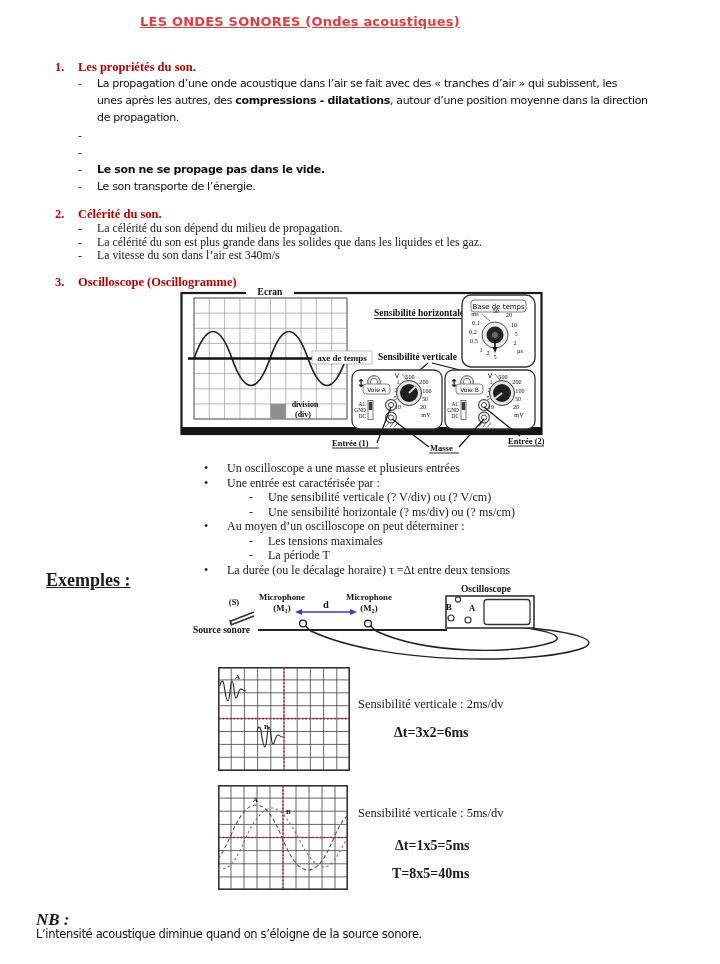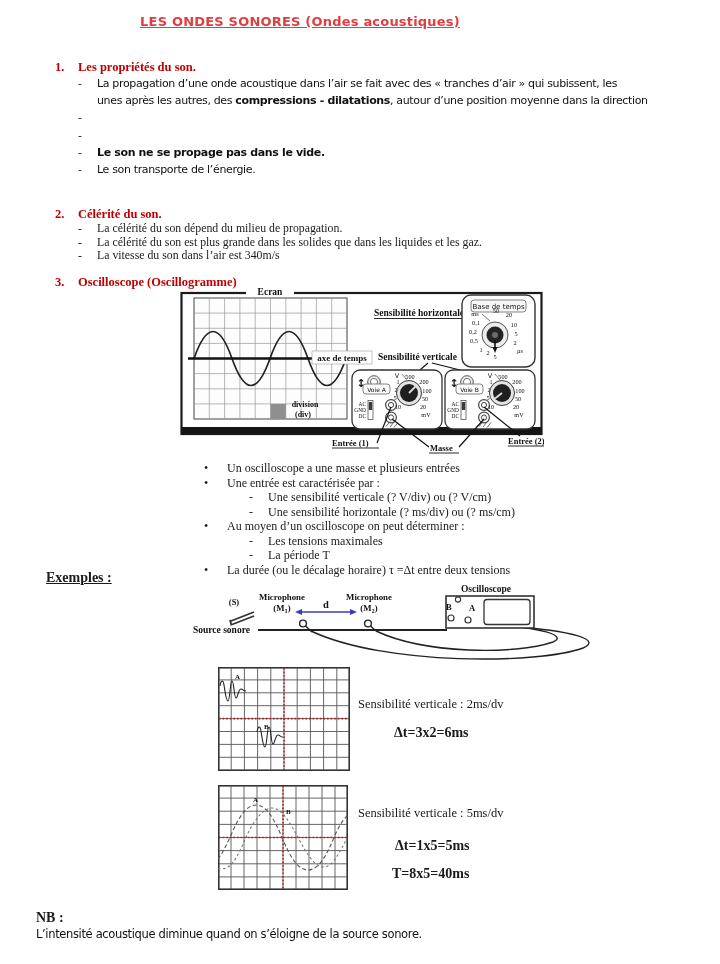--- a/index.html
+++ b/index.html
@@ -24,25 +24,25 @@
   
   .s2{left:78px;top:222px;font-size:11.8px;line-height:13.6px;}
   .s2 .row{display:flex;white-space:nowrap;}
   .s2 .dash{width:19px;flex:none;}
   
   .bullets{left:202px;top:461px;font-size:12px;line-height:14.5px;}
   .bullets .row{display:flex;white-space:nowrap;}
   .bullets .dot{width:23px;flex:none;padding-left:2px;}
   .bullets .sub{margin-left:47px;}
   .bullets .sdash{width:19px;flex:none;}
-  .exemples{left:46px;top:570px;font-size:14px;font-weight:bold;text-decoration:underline;}
+  .exemples{left:46px;top:570px;font-size:18px;font-weight:bold;text-decoration:underline;}
   
   .cap{font-size:12.5px;text-align:right;}
   .capb{font-size:14px;font-weight:bold;}
-  .nb-label{left:36px;top:910px;font-size:14px;font-weight:bold;}
+  .nb-label{left:36px;top:910px;font-size:17px;font-weight:bold;font-style:italic;}
   .nb-text{left:36px;top:927px;font-size:11.5px;font-weight:normal;color:#111;}
   svg{display:block;}
   svg text{font-family:"Liberation Serif",serif;fill:#111;}
   svg text.sans{font-family:"DejaVu Sans",sans-serif;}
 </style>
 </head>
 <body>
 
 <div class="abs doc-title">
   <span>LES ONDES SONORES (Ondes acoustiques)</span>
@@ -52,20 +52,23 @@
   <span class="num">1.</span>
   <span>Les propriétés du son.</span>
 </div>
 <div class="abs s1 comic">
   <div class="row">
     <span class="dash">-</span>
     <span>La propagation d’une onde acoustique dans l’air se fait avec des « tranches d’air » qui subissent, les</span>
   </div>
   <div class="row ind">
     <span><span>unes après les autres, des </span><b>compressions - dilatations</b><span>, autour d’une position moyenne dans la direction</span></span>
+  </div>
+  <div class="row ind">
+    <span>de propagation.</span>
   </div>
   <div class="row">
     <span class="dash">-</span>
   </div>
   <div class="row">
     <span class="dash">-</span>
   </div>
   <div class="row">
     <span class="dash">-</span>
     <b>Le son ne se propage pas dans le vide.</b>

